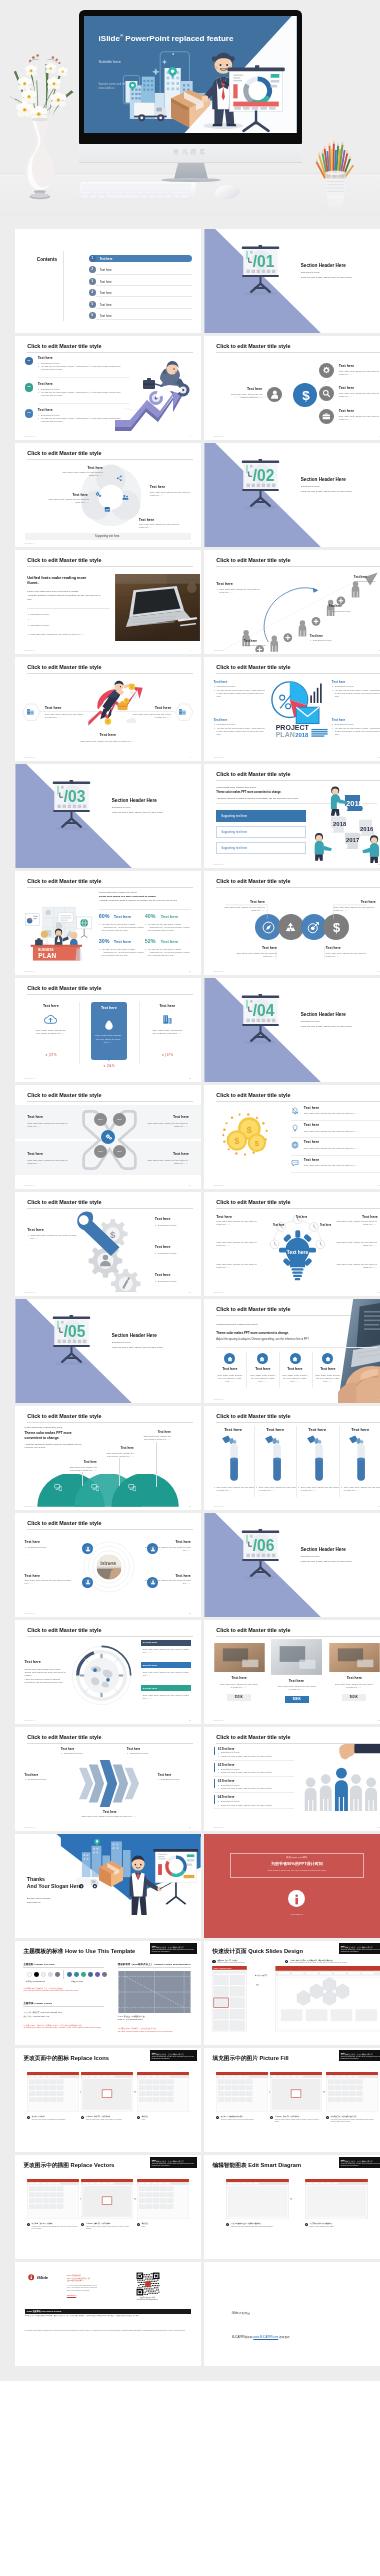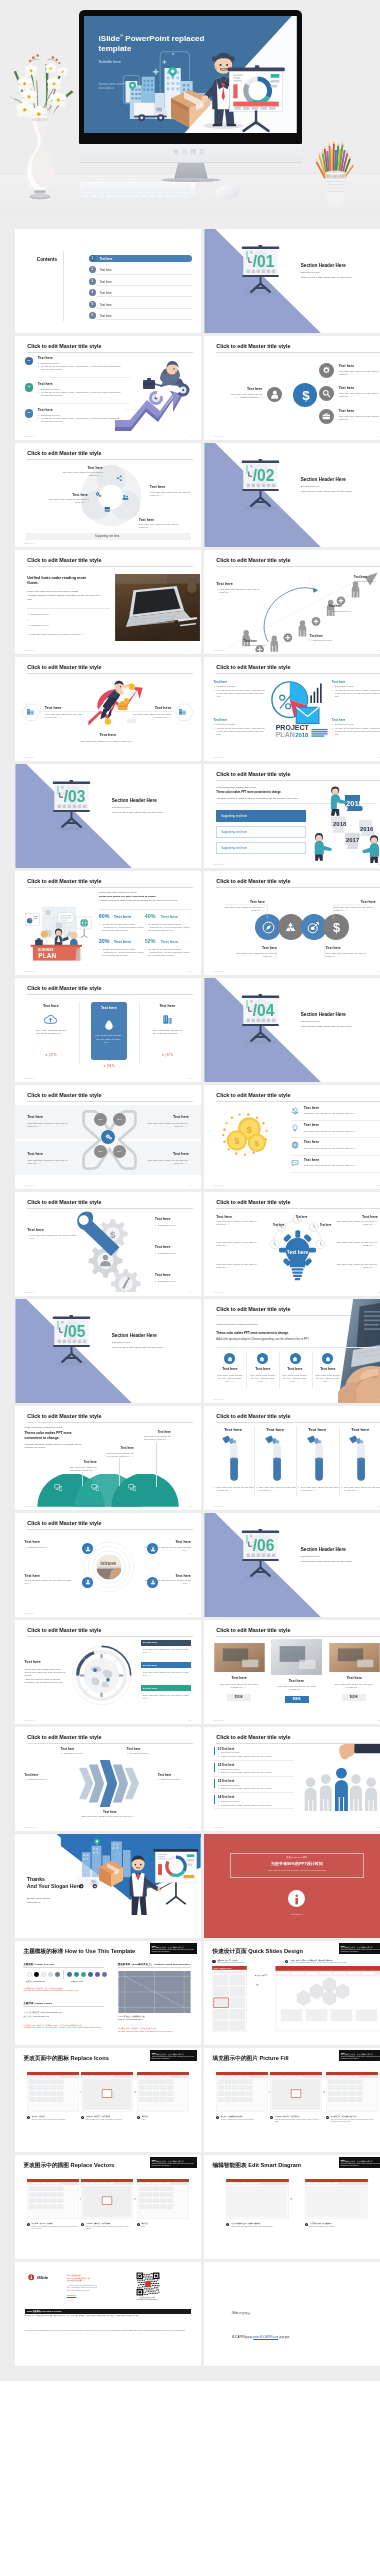--- a/index.html
+++ b/index.html
@@ -465,21 +465,21 @@
           <rect x="7" y="64" width="84" height="9" fill="#e8635f"></rect>
           <g fill="#c9d2da">
                 <rect x="9" y="74" width="12" height="5"></rect>
                 <rect x="25" y="74" width="12" height="5"></rect>
                 <rect x="41" y="74" width="12" height="5"></rect>
                 <rect x="57" y="74" width="12" height="5"></rect>
                 <rect x="73" y="74" width="12" height="5"></rect>
               </g>
         </g>
       </svg>
-      <h1 class="shead"><span>iSlide</span><sup>®</sup><span> PowerPoint replaced</span> <span>template</span></h1>
+      <h1 class="shead"><span>iSlide</span><sup>®</sup><span> PowerPoint replaced</span> <span>feature</span></h1>
       <div class="ssub">Subtitle here</div>
       <div class="sspk"><span>Speaker name and title</span><br><span>www.islide.cc</span></div>
     </div>
   </div>
   <div class="chin"></div>
   <div class="chinb"></div>
   <div class="stand"></div>
   <div class="standbase"></div>
   <div class="wm">菁鸟图库</div>
 </div>

